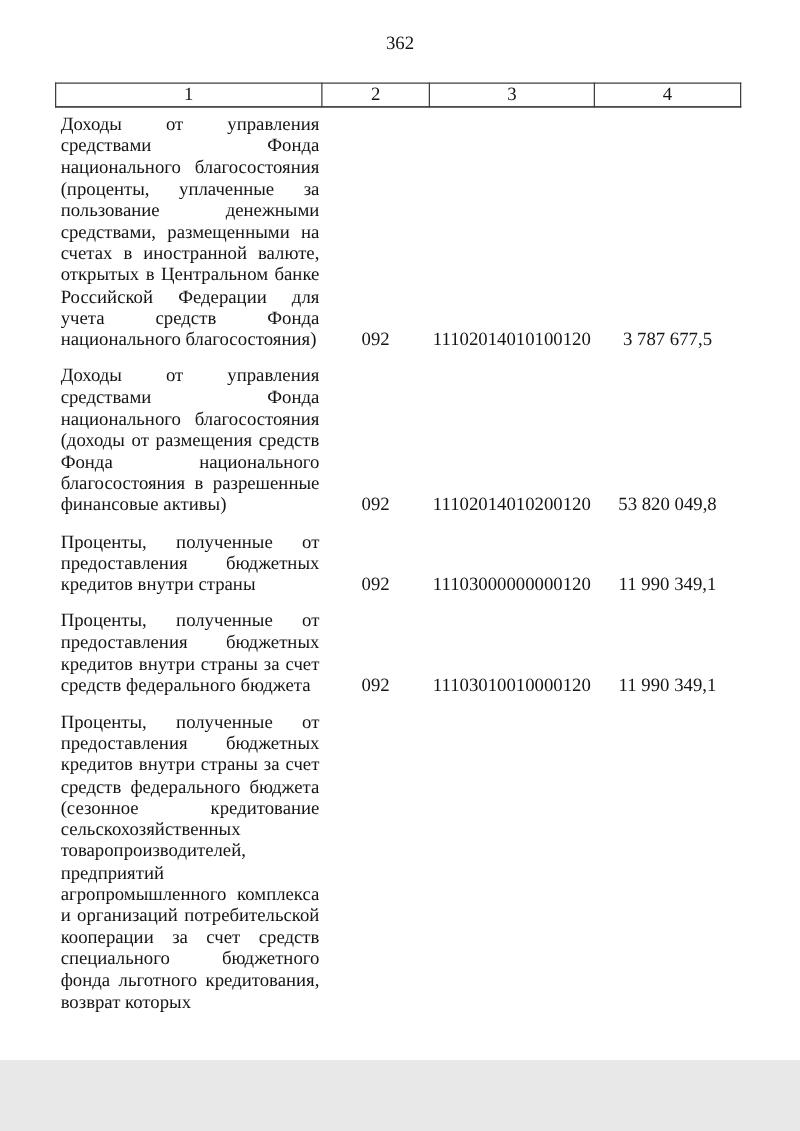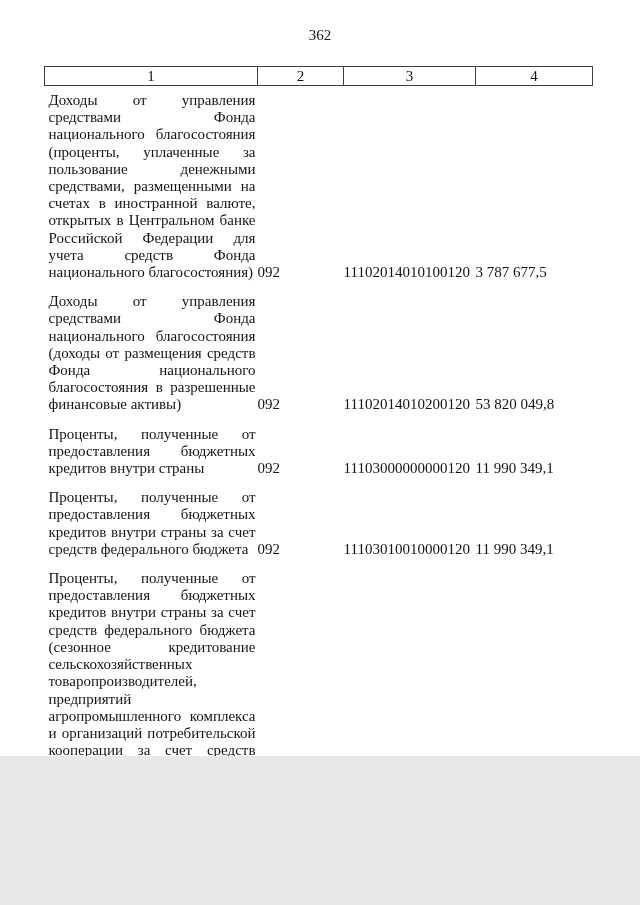--- a/index.html
+++ b/index.html
@@ -1,19 +1,19 @@
 <!DOCTYPE html>
 <html><head>
 <meta charset="utf-8">
 <style>
   html, body { margin: 0; padding: 0; background: #e8e8e8; }
   .page {
     position: relative;
     width: 640px;
-    height: 756px;
+    height: 848px;
     background: #ffffff;
     margin: 0 auto;
     overflow: hidden;
     font-family: "Liberation Serif", "DejaVu Serif", serif;
     color: #141414;
   }
   .page-number {
     margin-top: 26px;
     text-align: center;
     font-size: 15px;
@@ -45,22 +45,22 @@
     vertical-align: bottom;
     padding: 0 0 12px 0;
   }
   tbody tr:first-child td { padding-top: 6px; }
   td.name {
     text-align: justify;
     padding-left: 4px;
     padding-right: 2px;
     font-family: Liberation Serif, serif;
   }
-  td.code, td.kbk { }
-  td.amount { text-align: left; padding-right: 0; }
+  td.code, td.kbk { text-align: center; }
+  td.amount { text-align: center; padding-right: 0; }
 </style>
 </head>
 <body>
 
 <div class="page">
 
   <div class="page-number">362</div>
 
   <table class="budget">
     <colgroup>

